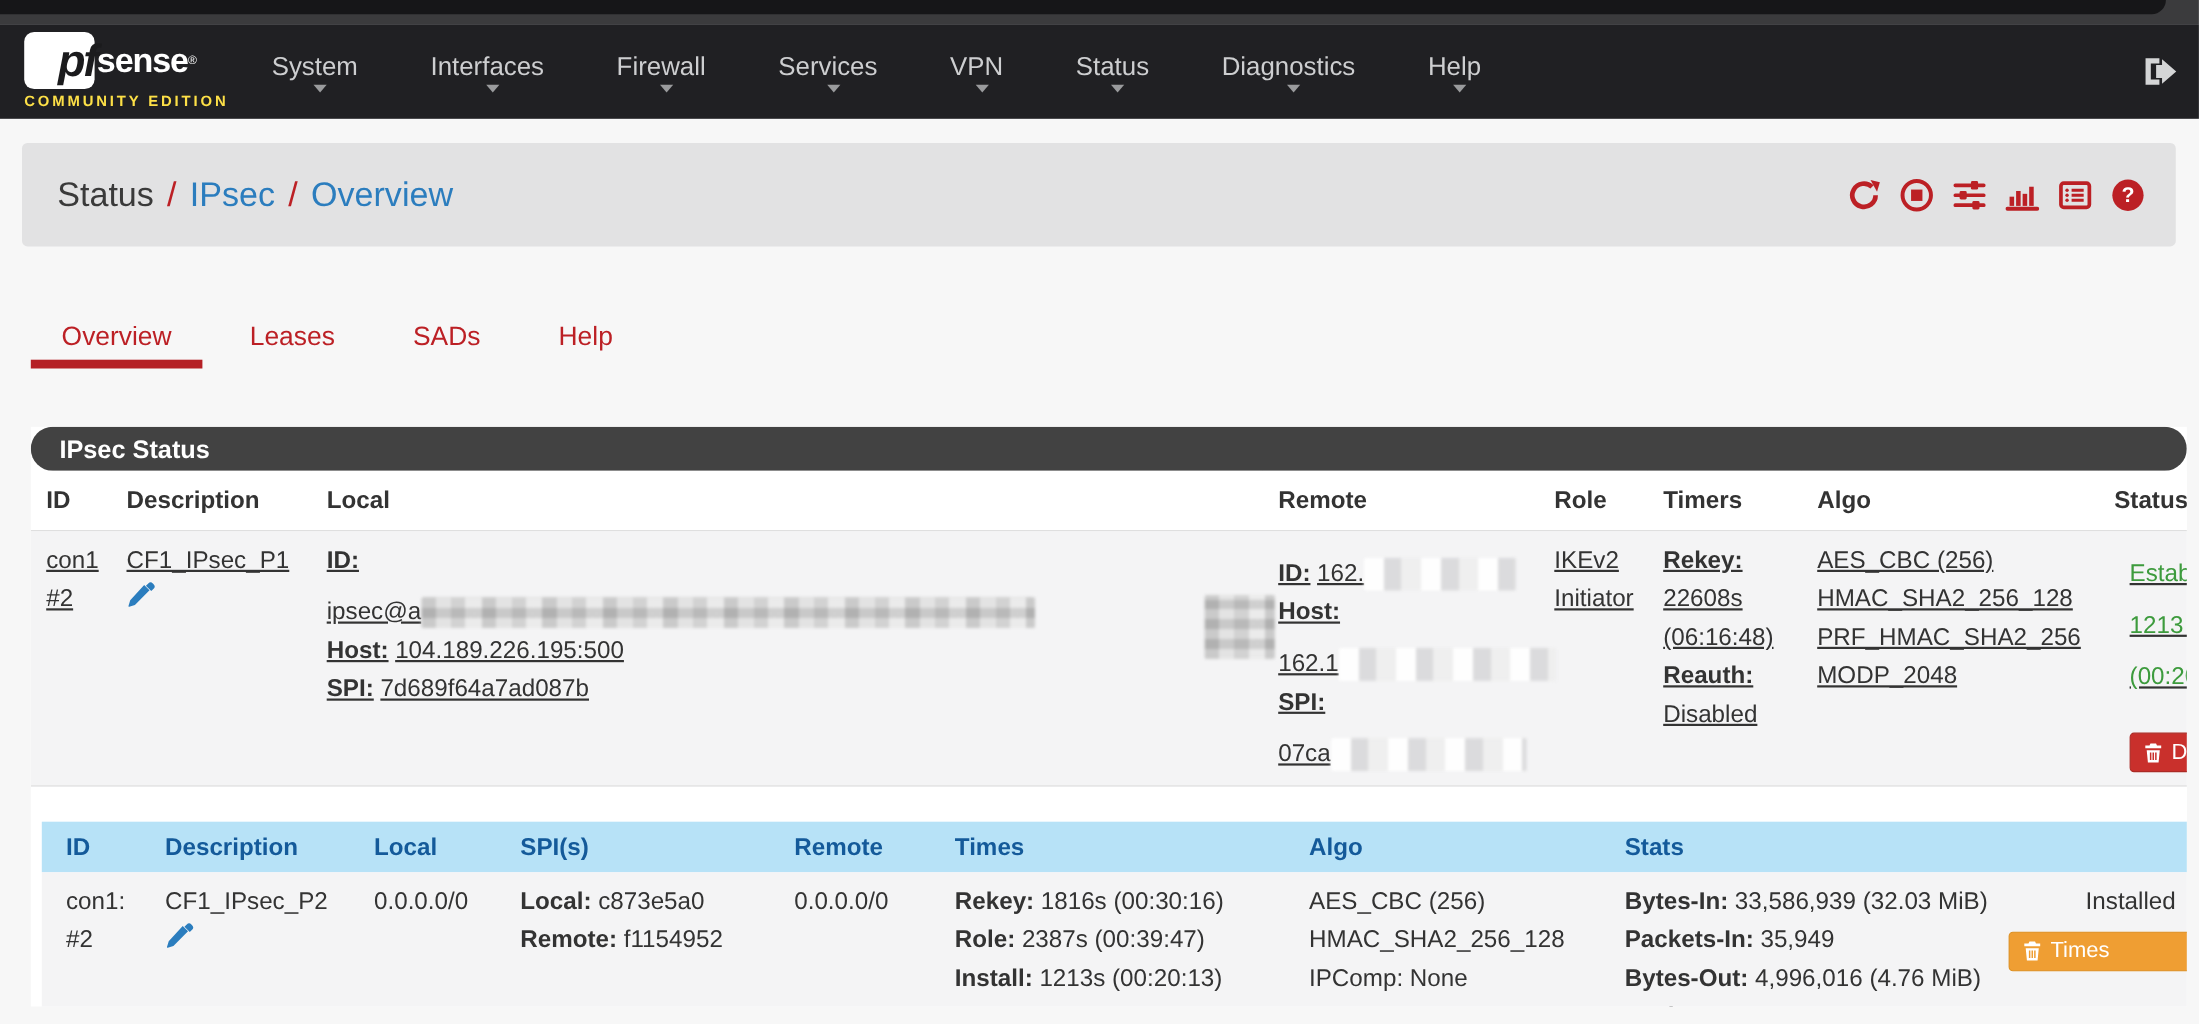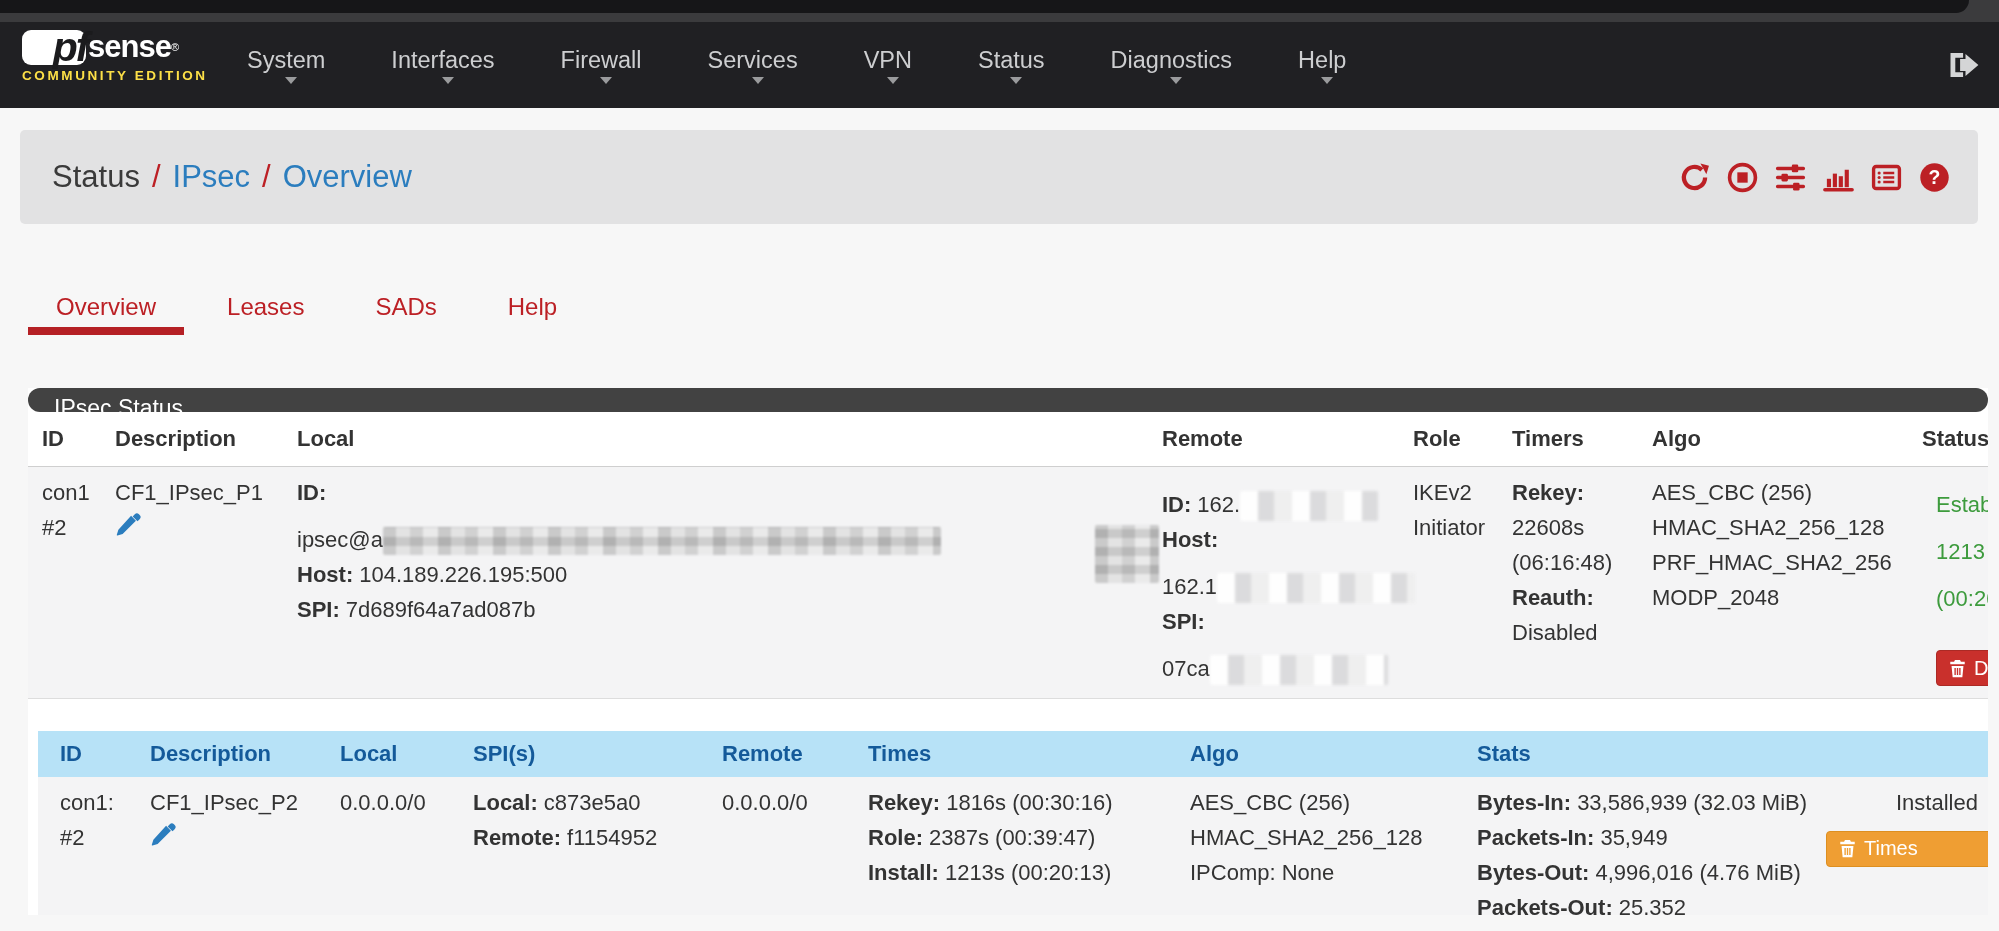--- a/index.html
+++ b/index.html
@@ -8,21 +8,21 @@
 
   
   .topstrip { position:absolute; left:0; top:0; width:1999px; height:22px; background:#3b3b3d; }
   .topstrip-dark { position:absolute; left:0; top:0; right:30px; height:13px; background:#161618;
     border-bottom-right-radius:14px; }
 
   
   .navbar { position:absolute; left:0; top:22px; width:1999px; height:86px; background:#202023; }
   .brand { position:absolute; left:22px; top:7px; }
   .brand-row { display:flex; align-items:center; }
-  .logo-box { width:64px; height:35px; background:#fff; border-radius:9px; display:flex;
+  .logo-box { width:64px; height:52px; background:#fff; border-radius:9px; display:flex;
     align-items:center; justify-content:center;padding-left:36px; }
   .logo-pf { font-style:italic; font-weight:bold; font-size:41px; color:#1b1b1d; letter-spacing:-2px; padding-right:4px;}
   .logo-rest { color:#fff; font-weight:bold; font-size:31px; letter-spacing:-1px; margin-left:2px; }
   .logo-reg { color:#fff; font-size:11px; vertical-align:super; }
   .brand-edition { color:#fde047; font-size:13.5px; font-weight:bold; letter-spacing:2.6px; margin-top:3px; }
   .nav-items { position:absolute; left:214px; top:0; height:86px; display:flex; align-items:center; }
   .nav-item { padding:0 33px; font-size:23.5px; color:#cdced0; display:flex; align-items:center; cursor:pointer;flex-direction:column; }
   .caret { width:0; height:0; border-left:6px solid transparent; border-right:6px solid transparent;
     border-top:7px solid #9a9b9d; margin-left:10px; margin-top:3px; }
   .logout { position:absolute; right:18px; top:28px; cursor:pointer; }
@@ -40,28 +40,28 @@
 
   
   .tabs { position:absolute; left:28px; top:285px; display:flex; }
   .tab { position:relative; padding:0 28px; margin-right:15px; height:50px; line-height:44px;
     font-size:24px; color:#bc2025; cursor:pointer; }
   .tab.active::after { content:""; position:absolute; left:0; right:0; bottom:0; height:8px; background:#b52025; }
 
   
   .panel { position:absolute; left:28px; top:388px; width:1960px; height:527px; background:#fff;
     overflow:hidden; }
-  .panel-header { height:24px; background:#424242; color:#fff; font-weight:normal; font-size:23px;
+  .panel-header { height:40px; background:#424242; color:#fff; font-weight:bold; font-size:23px;
     line-height:40px; padding-left:26px;border-radius:20px; }
 
   .t1 { width:2180px; display:grid; grid-template-columns:73px 182px 865px 251px 99px 140px 270px 300px; }
   .t1.head { border-bottom:1px solid #cfcfcf; }
   .t1.head > div { font-weight:bold; font-size:22px; padding:14px 0 14px 14px; background:#fff; }
   .t1.body { background:#f4f4f5; border-bottom:1px solid #ddd; position:relative; }
-  .t1.body > div { padding:8px 0 10px 14px; font-size:22px; line-height:35px; }
+  .t1.body > div { padding:8px 0 10px 14px; font-size:22px; line-height:35px;text-decoration:underline; }
 
   .gap { height:32px; background:#fff; }
 
   .t2 { width:2086px; margin-left:10px; display:grid;
     grid-template-columns:90px 190px 133px 249px 146px 322px 287px 369px 300px; }
   .t2.head { background:#b7e2f7; }
   .t2.head > div { color:#145a9a; font-weight:bold; font-size:22px; line-height:46px; padding-left:22px; height:46px; }
   .t2.body { background:#f4f4f5; border-bottom:1px solid #ddd; }
   .t2.body > div { padding:8px 0 10px 22px; font-size:22px; line-height:35px; height:157px; }
 

